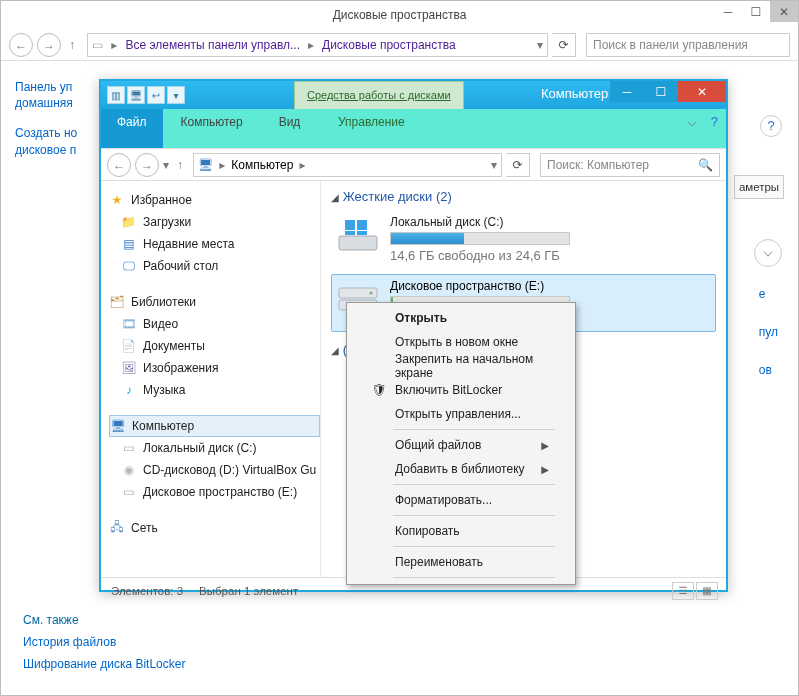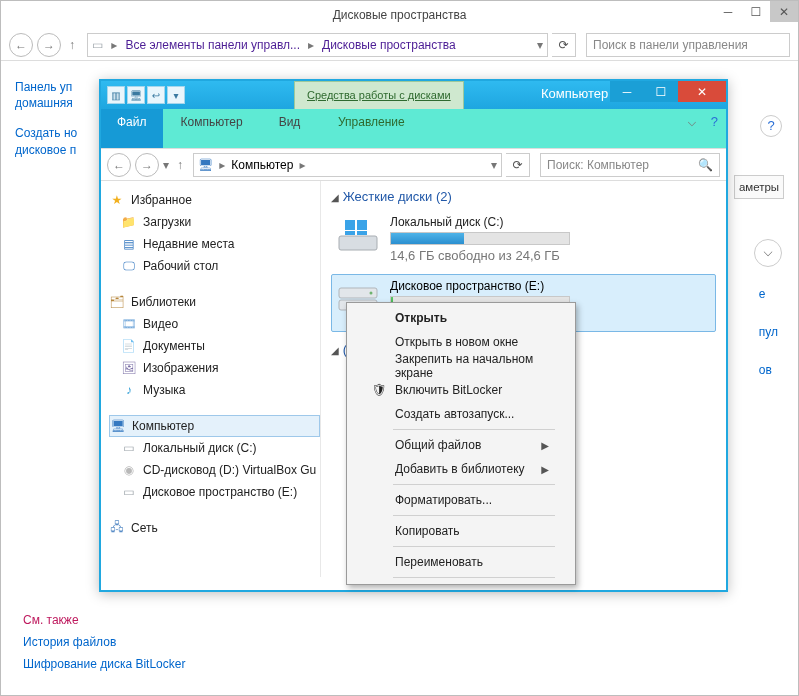--- a/index.html
+++ b/index.html
@@ -21,21 +21,21 @@
 .cp-search { width: 204px; height: 24px; border: 1px solid #ccc; margin-left: 6px; margin-right: 8px; display: flex; align-items: center; padding: 0 6px; color: #888; }
 .cp-left { position: absolute; left: 14px; top: 78px; width: 90px; }
 .cp-left a { display: block; color: #0066cc; text-decoration: none; margin-bottom: 6px; font-size: 12px; line-height: 1.35; }
 .cp-right-btns { position: absolute; right: 14px; top: 174px; width: 50px; }
 .cp-right-btns .pbtn { border: 1px solid #ccc; height: 24px; line-height: 22px; text-align: center; margin-bottom: 8px; background: #fafafa; font-size: 11.5px; color: #333; }
 .cp-help { position: absolute; right: 16px; top: 114px; width: 22px; height: 22px; border: 1px solid #ccc; border-radius: 50%; color: #2a6fd6; text-align: center; line-height: 20px; font-size: 13px; }
 .cp-expand { position: absolute; right: 16px; top: 238px; width: 28px; height: 28px; border: 1px solid #ccc; border-radius: 50%; text-align: center; line-height: 25px; color: #555; }
 .cp-rightlinks { position: absolute; right: 20px; top: 286px; text-align: left; }
 .cp-rightlinks a { display: block; color: #0066cc; text-decoration: none; margin-bottom: 24px; }
 .cp-footer { position: absolute; left: 22px; bottom: 16px; }
-.cp-footer .hdr { color: #be185d; margin-bottom: 8px; }
+.cp-footer .hdr { color: #0369a1; margin-bottom: 8px; }
 .cp-footer a { display: block; color: #0066cc; text-decoration: none; margin-bottom: 8px; }
 
 
 .ex-window { position: absolute; left: 99px; top: 79px; width: 629px; height: 513px; border: 2px solid #20a8e0; background: #fff; box-shadow: 0 2px 12px rgba(0,0,0,0.25); }
 .ex-title { height: 28px; background: linear-gradient(#2fbaf0,#1ea6e0); display: flex; align-items: center; position: relative; }
 .ex-qat { display: flex; gap: 2px; padding-left: 6px; }
 .ex-qat .qb { width: 18px; height: 18px; background: #e9f6fc; border: 1px solid #a5d6ec; display:flex; align-items:center; justify-content:center; font-size:10px; color:#3a7aa0; }
 .ex-ctxtab { position: absolute; left: 193px; top: 0; height: 28px; background: #cfe8cf; border: 1px solid #9cc99c; border-bottom: none; padding: 0 12px; color: #2f6a2f; font-size: 11px; line-height: 26px; text-decoration: underline; }
 .ex-titletxt { position: absolute; left: 440px; top: 5px; color: #fff; font-size: 13px; }
 .ex-wbtns { position: absolute; right: 0; top: 0; display: flex; }
@@ -296,38 +296,46 @@
           <div class="dtitle">Дисковое пространство (E:)</div>
           <div class="bar">
               <div class="fill gr" style="width:1%"></div>
             </div>
           <div class="dstat">117 ГБ свободно из 117 ГБ</div>
         </div>
       </div>
       <div class="grp-head" style="margin-top:10px;"><span class="tw">◢</span><span>(1)</span></div>
     </div>
   </div>
+  <div class="ex-status">
+    <span>Элементов: 3</span>
+    <span>Выбран 1 элемент</span>
+    <div class="vright">
+      <div class="vb">☲</div>
+      <div class="vb">▦</div>
+    </div>
+  </div>
 </div>
 
 <div class="ctx">
   <div class="mi def">
       <span>Открыть</span>
     </div>
   <div class="mi">
       <span>Открыть в новом окне</span>
     </div>
   <div class="mi">
       <span>Закрепить на начальном экране</span>
     </div>
   <div class="mi">
       <span class="mic">🛡</span>
       <span>Включить BitLocker</span>
     </div>
   <div class="mi">
-      <span>Создать автозапуск...</span>
+      <span>Открыть управления...</span>
     </div>
   <hr>
   <div class="mi">
       <span>Общий файлов</span>
       <span class="arr">▶</span>
     </div>
   <div class="mi">
       <span>Добавить в библиотеку</span>
       <span class="arr">▶</span>
     </div>

